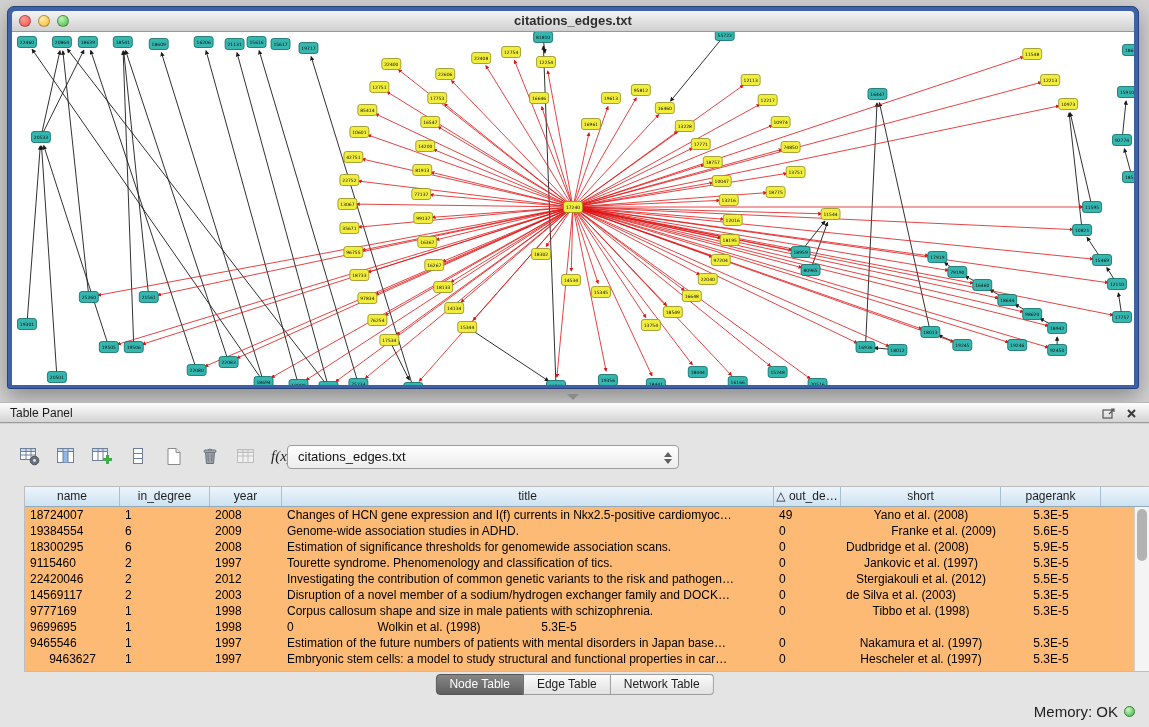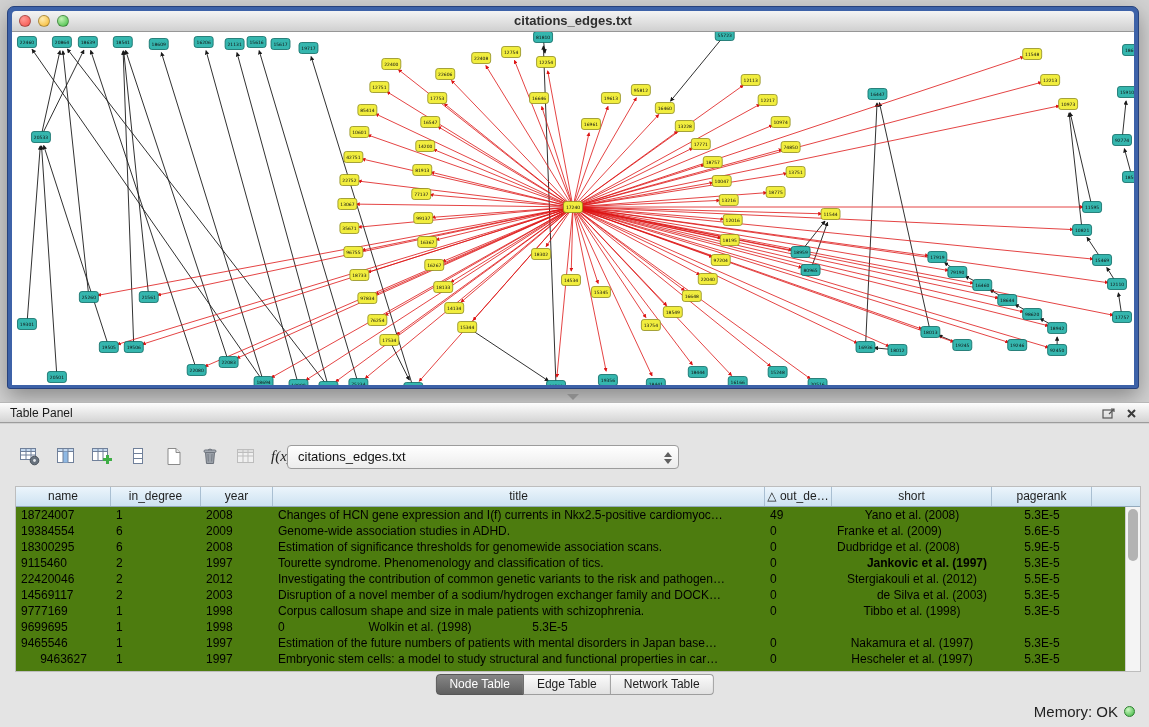--- a/index.html
+++ b/index.html
@@ -47,22 +47,22 @@
            background:linear-gradient(#ffffff,#ececec); border:1px solid #9c9c9c;
            border-radius:4px; font-size:13px; line-height:22px; padding-left:10px; color:#111; }
   .combo .arrows { position:absolute; right:4px; top:4px; width:12px; height:16px;
                    display:flex; flex-direction:column; align-items:center; justify-content:center; gap:2px; }
   .arr-up { width:0; height:0; border-left:4px solid transparent; border-right:4px solid transparent;
             border-bottom:5px solid #5f5f5f; }
   .arr-dn { width:0; height:0; border-left:4px solid transparent; border-right:4px solid transparent;
             border-top:5px solid #5f5f5f; }
 
   
-  .table-wrap { position:absolute; left:15px; top:62px; width:1126px; height:186px;
-                background:#4d7c0f; border:1px solid #bdbdbd; }
+  .table-wrap { position:absolute; left:24px; top:62px; width:1126px; height:186px;
+                background:#fdba74; border:1px solid #bdbdbd; }
   .thead { display:flex; height:20px; background:linear-gradient(#ecf5fc,#cde2f1);
            border-bottom:1px solid #93a9bc; }
   .th { border-right:1px solid #a9bfd2; font-size:12px; color:#1e1e1e; text-align:center;
         line-height:19px; overflow:hidden; white-space:nowrap; flex-shrink:0; }
   .th.fill { flex:1; border-right:none; }
   .tbody { position:absolute; top:20px; left:0; right:15px; bottom:0; overflow:hidden; }
   .tr { display:flex; height:16px; }
   .td { font-size:12px; line-height:16px; padding:0 5px; white-space:nowrap;
         overflow:hidden; color:#000; flex-shrink:0; }
   .vscroll { position:absolute; top:20px; right:0; width:15px; bottom:0;
@@ -826,57 +826,57 @@
           <div class="td" style="width: 67px; text-align: left;">49</div>
           <div class="td" style="width: 160px; text-align: center;">Yano et al. (2008)</div>
           <div class="td" style="width: 100px; text-align: center;">5.3E-5</div>
         </div>
         <div class="tr">
           <div class="td" style="width: 95px; text-align: left;">19384554</div>
           <div class="td" style="width: 90px; text-align: left;">6</div>
           <div class="td" style="width: 72px; text-align: left;">2009</div>
           <div class="td" style="width: 492px; text-align: left;">Genome-wide association studies in ADHD.</div>
           <div class="td" style="width: 67px; text-align: left;">0</div>
-          <div class="td" style="width: 160px; text-align: left;">Franke et al. (2009)</div>
+          <div class="td" style="width: 160px; text-align: right;">Franke et al. (2009)</div>
           <div class="td" style="width: 100px; text-align: center;">5.6E-5</div>
         </div>
         <div class="tr">
           <div class="td" style="width: 95px; text-align: left;">18300295</div>
           <div class="td" style="width: 90px; text-align: left;">6</div>
           <div class="td" style="width: 72px; text-align: left;">2008</div>
           <div class="td" style="width: 492px; text-align: left;">Estimation of significance thresholds for genomewide association scans.</div>
           <div class="td" style="width: 67px; text-align: left;">0</div>
           <div class="td" style="width: 160px; text-align: left;">Dudbridge et al. (2008)</div>
           <div class="td" style="width: 100px; text-align: center;">5.9E-5</div>
         </div>
         <div class="tr">
           <div class="td" style="width: 95px; text-align: left;">9115460</div>
           <div class="td" style="width: 90px; text-align: left;">2</div>
           <div class="td" style="width: 72px; text-align: left;">1997</div>
           <div class="td" style="width: 492px; text-align: left;">Tourette syndrome. Phenomenology and classification of tics.</div>
           <div class="td" style="width: 67px; text-align: left;">0</div>
-          <div class="td" style="width: 160px; text-align: right; font-weight: bold;">Jankovic et al. (1997)</div>
+          <div class="td" style="width: 160px; text-align: center;">Jankovic et al. (1997)</div>
           <div class="td" style="width: 100px; text-align: center;">5.3E-5</div>
         </div>
         <div class="tr">
           <div class="td" style="width: 95px; text-align: left;">22420046</div>
           <div class="td" style="width: 90px; text-align: left;">2</div>
           <div class="td" style="width: 72px; text-align: left;">2012</div>
           <div class="td" style="width: 492px; text-align: left;">Investigating the contribution of common genetic variants to the risk and pathogen…</div>
           <div class="td" style="width: 67px; text-align: left;">0</div>
           <div class="td" style="width: 160px; text-align: center;">Stergiakouli et al. (2012)</div>
           <div class="td" style="width: 100px; text-align: center;">5.5E-5</div>
         </div>
         <div class="tr">
           <div class="td" style="width: 95px; text-align: left;">14569117</div>
           <div class="td" style="width: 90px; text-align: left;">2</div>
           <div class="td" style="width: 72px; text-align: left;">2003</div>
           <div class="td" style="width: 492px; text-align: left;">Disruption of a novel member of a sodium/hydrogen exchanger family and DOCK…</div>
           <div class="td" style="width: 67px; text-align: left;">0</div>
-          <div class="td" style="width: 160px; text-align: right;">de Silva et al. (2003)</div>
+          <div class="td" style="width: 160px; text-align: left;">de Silva et al. (2003)</div>
           <div class="td" style="width: 100px; text-align: center;">5.3E-5</div>
         </div>
         <div class="tr">
           <div class="td" style="width: 95px; text-align: left;">9777169</div>
           <div class="td" style="width: 90px; text-align: left;">1</div>
           <div class="td" style="width: 72px; text-align: left;">1998</div>
           <div class="td" style="width: 492px; text-align: left;">Corpus callosum shape and size in male patients with schizophrenia.</div>
           <div class="td" style="width: 67px; text-align: left;">0</div>
           <div class="td" style="width: 160px; text-align: center;">Tibbo et al. (1998)</div>
           <div class="td" style="width: 100px; text-align: center;">5.3E-5</div>

